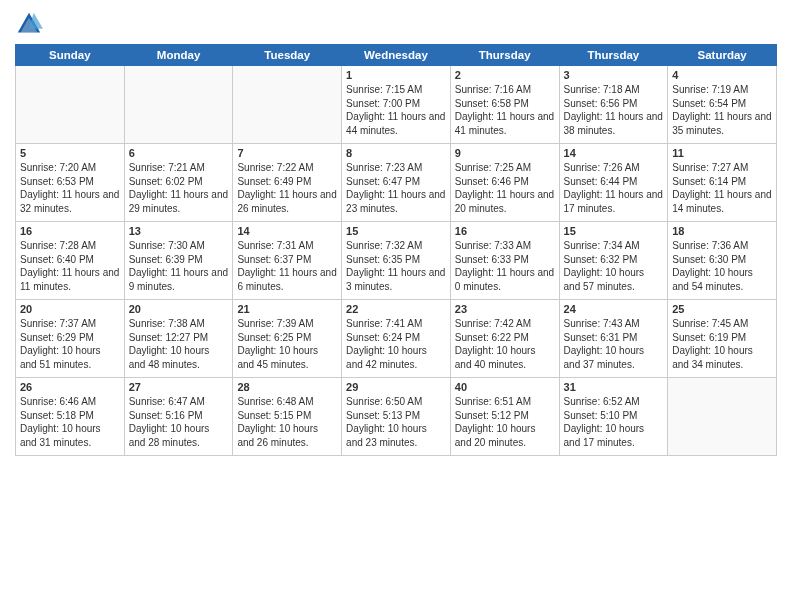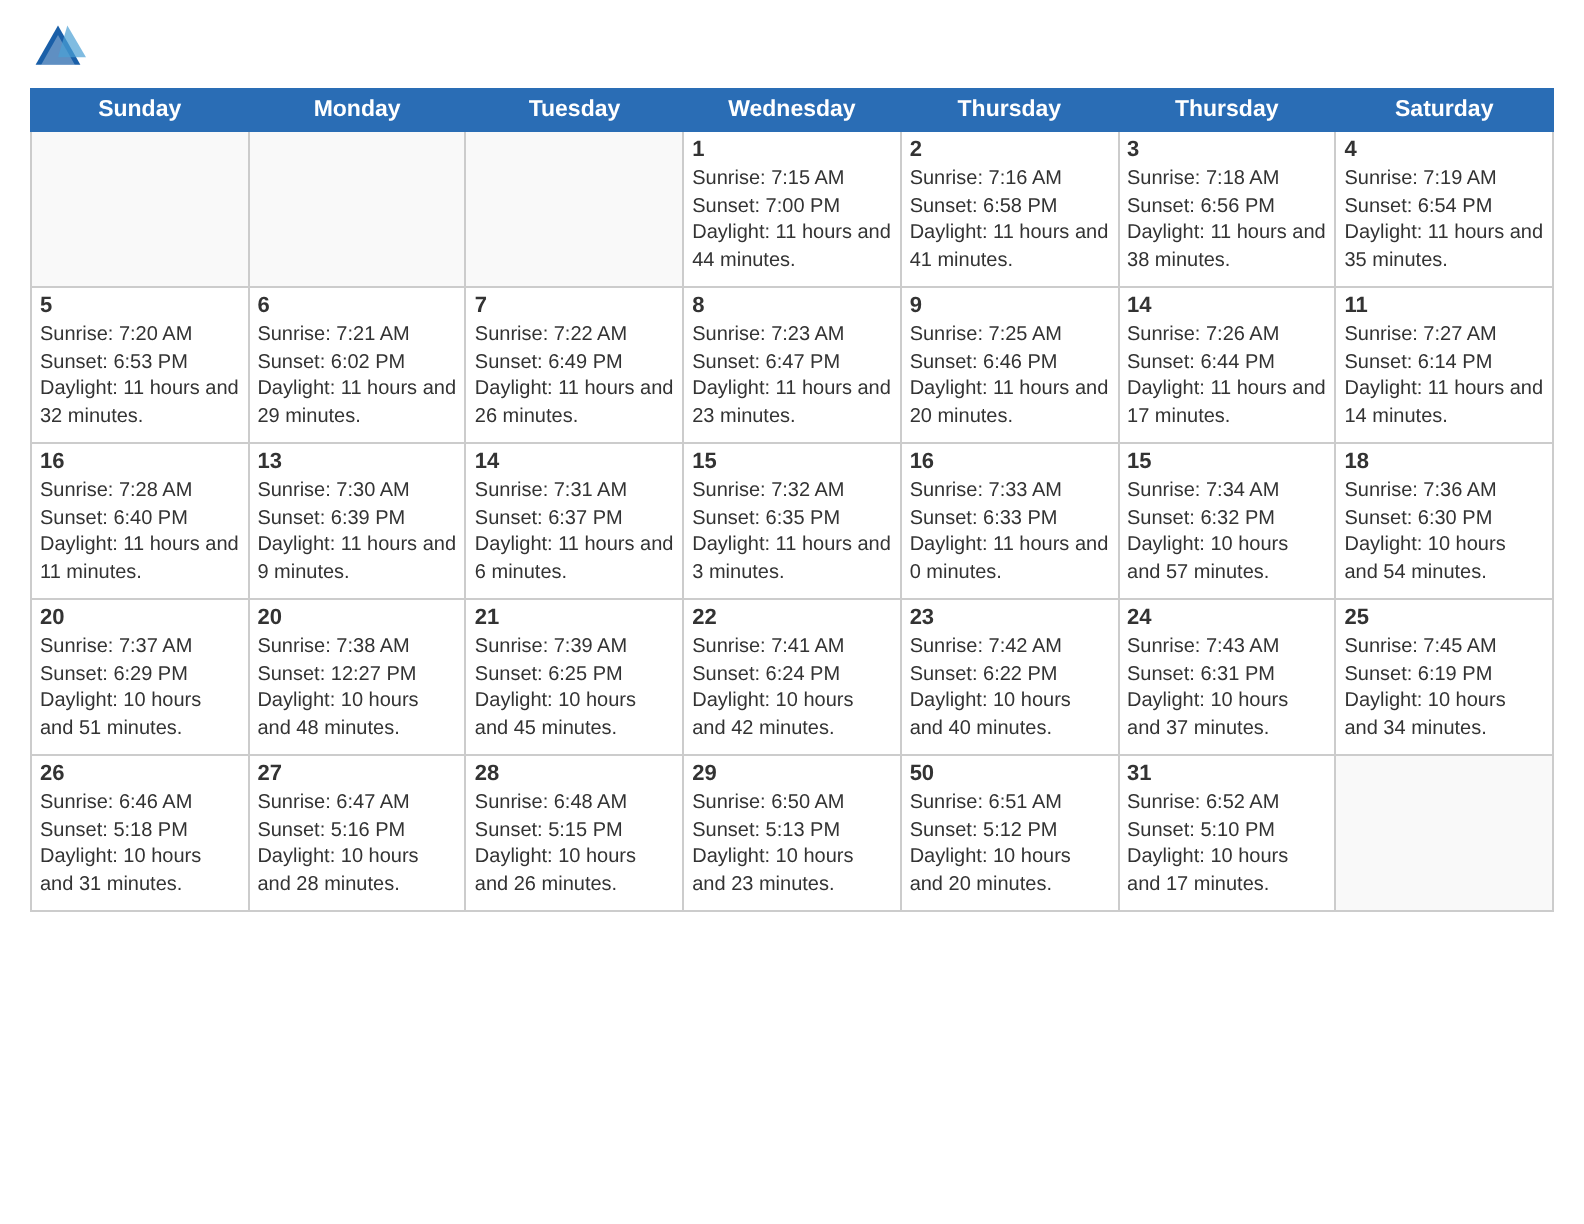--- a/index.html
+++ b/index.html
@@ -335,21 +335,21 @@
 and 26 minutes.</div>
           </td>
           <td>
             <span class="day-num">29</span>
             <div class="day-info">Sunrise: 6:50 AM
 Sunset: 5:13 PM
 Daylight: 10 hours
 and 23 minutes.</div>
           </td>
           <td>
-            <span class="day-num">50</span>
+            <span class="day-num">40</span>
             <div class="day-info">Sunrise: 6:51 AM
 Sunset: 5:12 PM
 Daylight: 10 hours
 and 20 minutes.</div>
           </td>
           <td>
             <span class="day-num">31</span>
             <div class="day-info">Sunrise: 6:52 AM
 Sunset: 5:10 PM
 Daylight: 10 hours

